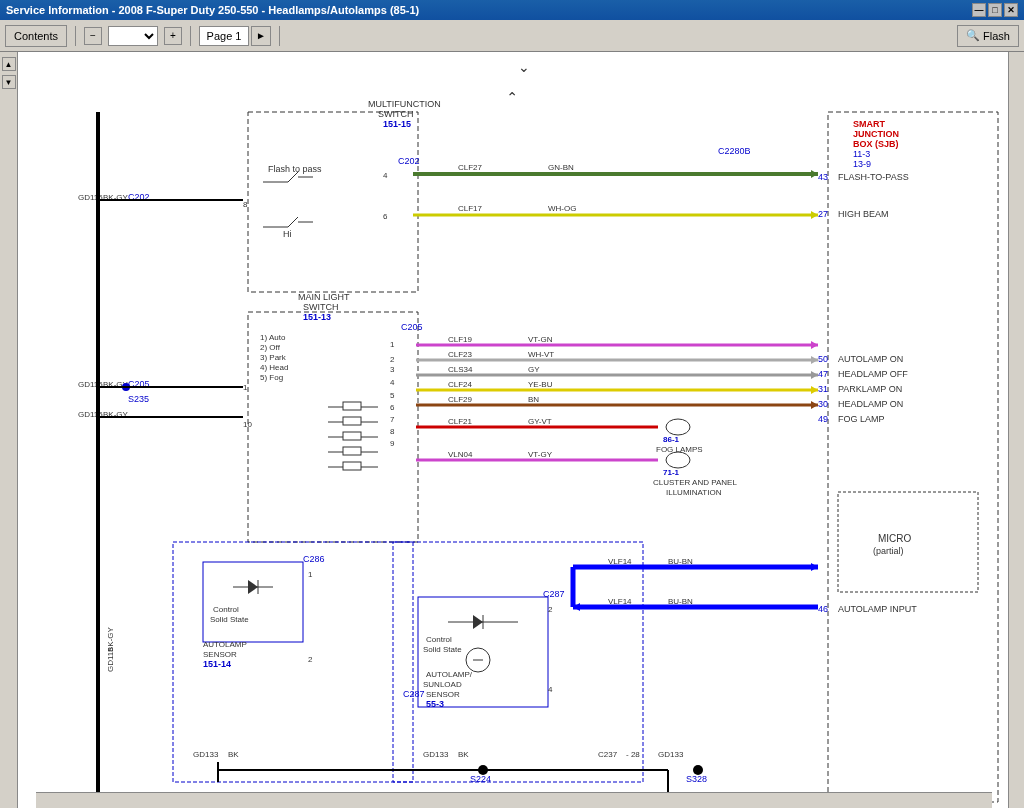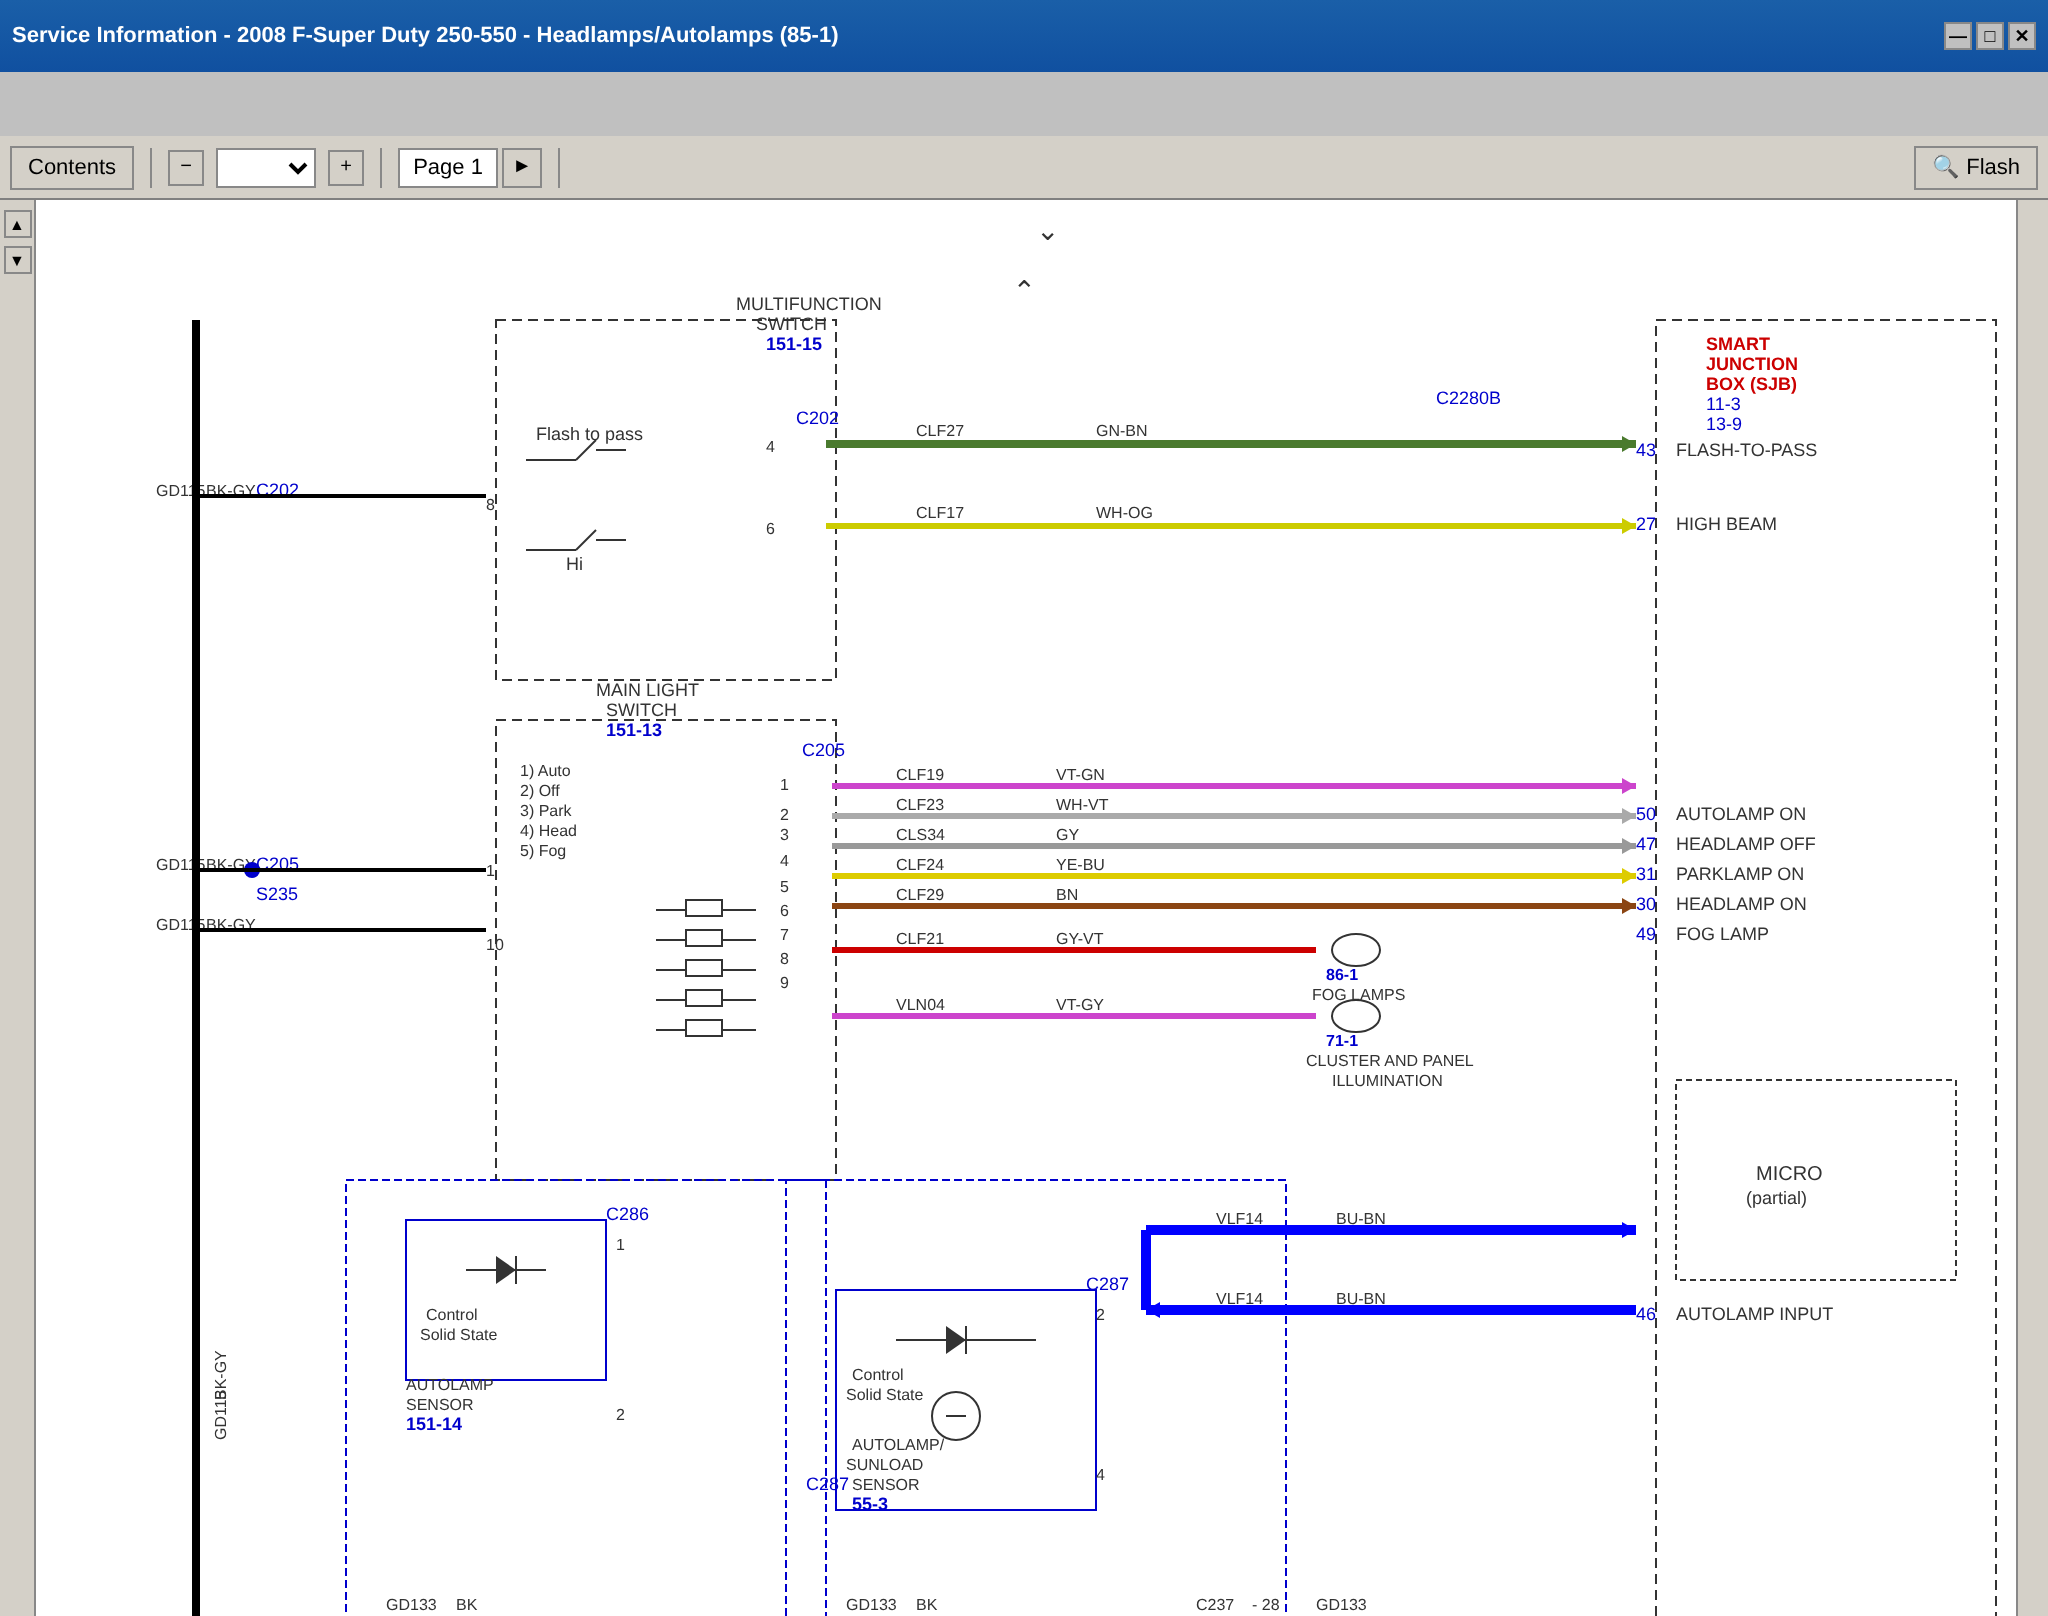--- a/index.html
+++ b/index.html
@@ -8,21 +8,21 @@
     
     #title-bar {
       background: linear-gradient(to bottom, #1a5fa8, #1050a0);
       color: white;
       padding: 3px 6px;
       font-size: 11px;
       font-weight: bold;
       display: flex;
       align-items: center;
       justify-content: space-between;
-      height: 36px;
+      height: 20px;
     }
     #title-bar-buttons { display: flex; gap: 2px; }
     .title-btn {
       width: 14px; height: 14px;
       background: #c0c0c0;
       border: 1px solid #888;
       font-size: 9px;
       display: flex; align-items: center; justify-content: center;
       cursor: pointer;
       color: black;
@@ -30,21 +30,20 @@
     
     
     #toolbar {
       background: #d4d0c8;
       border-bottom: 1px solid #808080;
       padding: 3px 5px;
       display: flex;
       align-items: center;
       gap: 6px;
       height: 32px;
-      margin-top: 32px;
     }
     .toolbar-btn {
       background: #d4d0c8;
       border: 1px solid #888;
       padding: 2px 8px;
       font-size: 11px;
       cursor: pointer;
       height: 22px;
       display: flex; align-items: center;
     }

